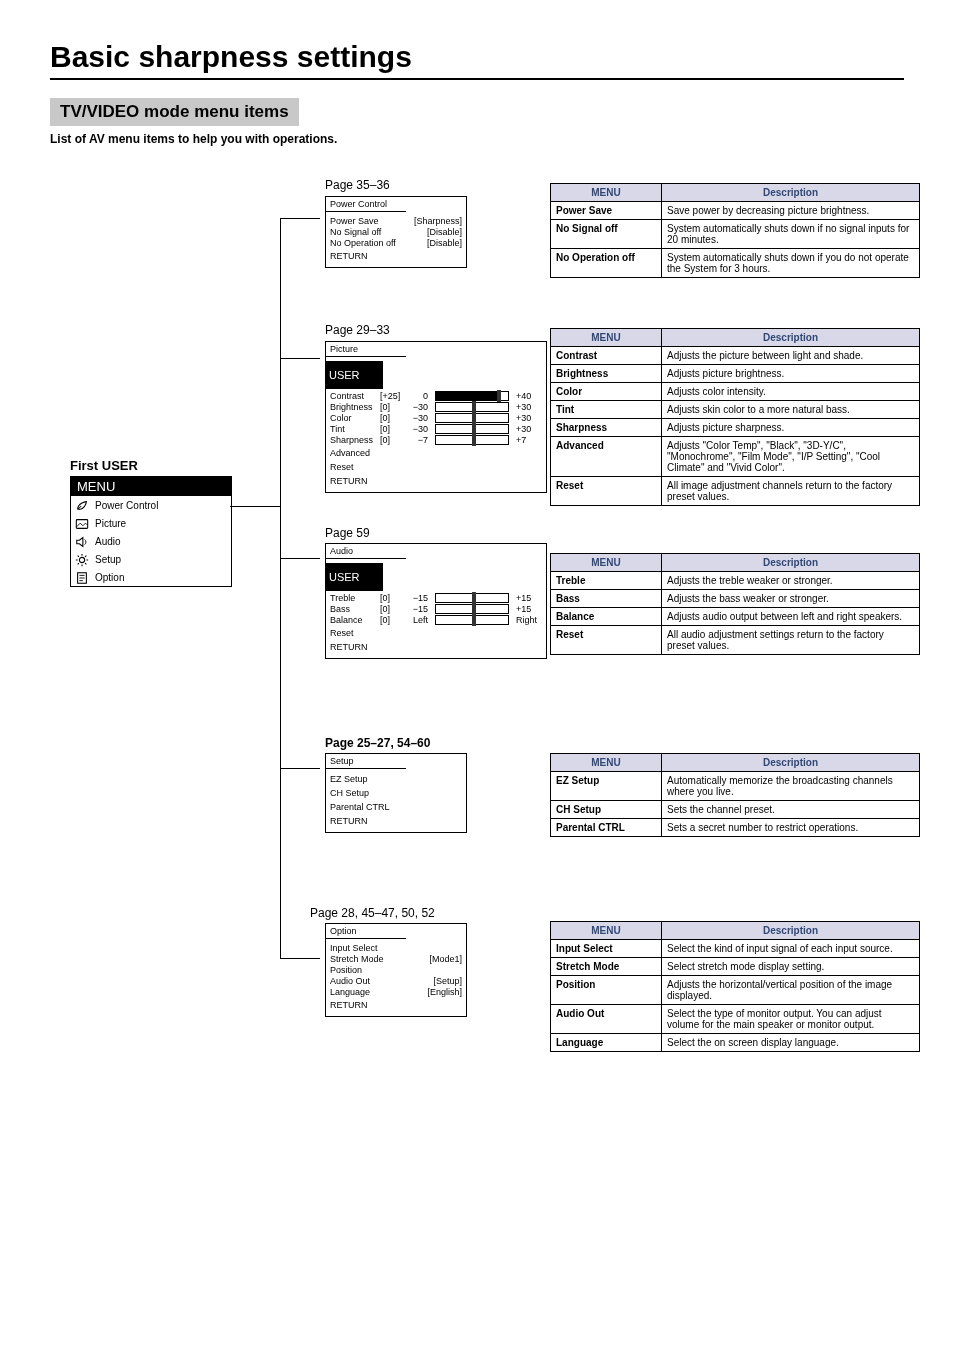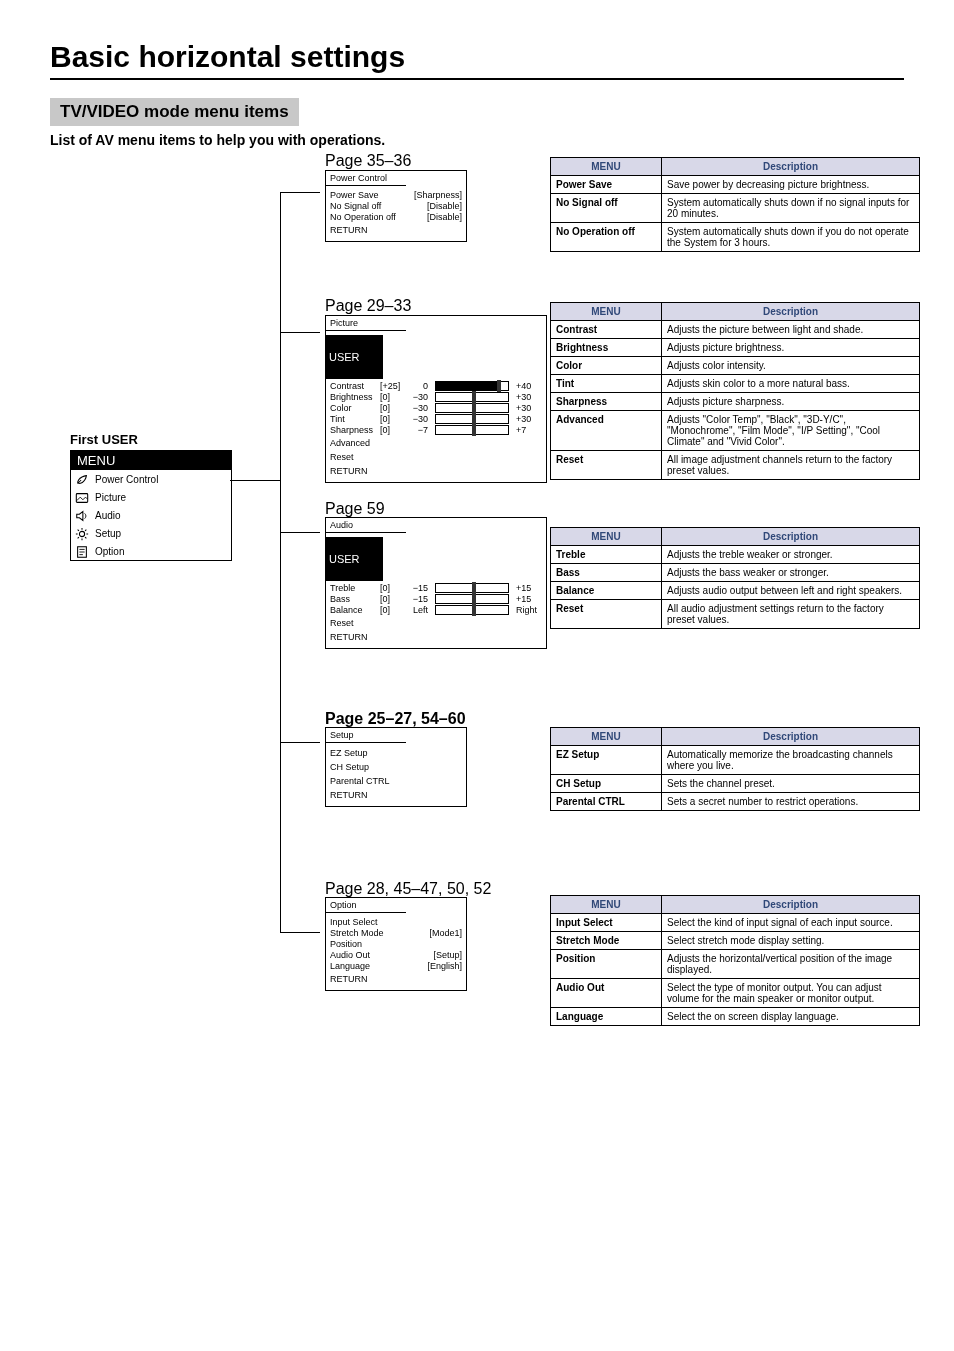--- a/index.html
+++ b/index.html
@@ -19,23 +19,23 @@
   hr.thick { border: none; border-top: 2px solid #000; margin: 0 0 18px 0; }
   .section-bar {
     background: #c8c8c8;
     font-size: 17px;
     font-weight: bold;
     padding: 4px 10px;
     display: inline-block;
     margin-bottom: 6px;
   }
   .subtitle {
-    font-size: 14px;
+    font-size: 12px;
     font-weight: bold;
-    margin-bottom: 4px;
+    margin-bottom: 32px;
   }
   .layout {
     position: relative;
     height: 1000px;
   }
   
   .first-menu-label {
     position: absolute; left: 20px; top: 280px;
     font-size: 13px; font-weight: bold;
   }
@@ -71,36 +71,36 @@
     padding: 2px 4px;
     width: 80px;
     box-sizing: border-box;
   }
   .osd .body { padding: 3px 4px 4px 4px; }
   .osd .row { display: flex; justify-content: space-between; align-items: center; margin: 1px 0; gap: 4px; }
   .osd .row .label { flex: 0 0 auto; }
   .osd .row .val { flex: 0 0 auto; color:#000; }
   .osd .sub { padding: 2px 0; }
   .osd .userbar {
-    background:#000; color:#fff; font-size:11px; padding:16px 4px; margin:1px 0 2px 0; width:50px;
+    background:#000; color:#fff; font-size:11px; padding:8px 4px; margin:1px 0 2px 0; width:50px;
     position: relative; left:-5px;
   }
   .slider {
     flex: 1 1 auto; height: 8px; border: 1px solid #000; position: relative; background:#fff;
     margin: 0 3px;
   }
   .slider .knob {
     position:absolute; top:-2px; width:4px; height:12px; background:#333;
   }
   .slider.dark { background: linear-gradient(to right, #000 0%, #000 var(--f,50%), #fff var(--f,50%), #fff 100%); }
   .osd.narrow { width: 140px; }
 
   .page-label {
     position: absolute;
-    font-size: 16px;
+    font-size: 12px;
   }
 
   
   .desc-table {
     position: absolute;
     border-collapse: collapse;
     width: 370px;
     font-size: 10px;
   }
   .desc-table th, .desc-table td {
@@ -124,21 +124,21 @@
     position: absolute; left: 0; bottom: -90px;
     font-size: 10px; display:flex; align-items:center; gap:4px;
   }
   .footer .circ { border:1px solid #000; border-radius:50%; width:14px; height:14px; display:inline-flex; align-items:center; justify-content:center; font-size:8px; }
 </style>
 </head>
 <body>
 
 
 
-<h1 class="main-title">Basic horizontal settings</h1>
+<h1 class="main-title">Basic sharpness settings</h1>
 <hr class="thick">
 <div class="section-bar">TV/VIDEO mode menu items</div>
 <div class="subtitle">List of AV menu items to help you with operations.</div>
 
 <div class="layout">
 
   <div class="first-menu-label">First USER</div>
   <div class="first-menu">
     <div class="header">MENU</div>
     <div class="item">
@@ -182,21 +182,21 @@
   <div class="connector" style="left:230px; top:40px; width:40px;"></div>
   <div class="connector" style="left:230px; top:180px; width:40px;"></div>
   <div class="connector" style="left:230px; top:380px; width:40px;"></div>
   <div class="connector" style="left:230px; top:590px; width:40px;"></div>
   <div class="connector" style="left:230px; top:780px; width:40px;"></div>
 
   <div class="page-label" style="left:275px; top:0px;">Page 35–36</div>
   <div class="page-label" style="left:275px; top:145px;">Page 29–33</div>
   <div class="page-label" style="left:275px; top:348px;">Page 59</div>
   <div class="page-label" style="left:275px; top:558px;font-weight:bold;">Page 25–27, 54–60</div>
-  <div class="page-label" style="left:275px; top:728px;">Page 28, 45–47, 50, 52</div>
+  <div class="page-label" style="left:260px; top:728px;">Page 28, 45–47, 50, 52</div>
 
   <div class="osd narrow" style="left:275px; top:18px;">
     <div class="tab">Power Control</div>
     <div class="body">
       <div class="row">
           <span class="label">Power Save</span>
           <span class="val">[Sharpness]</span>
         </div>
       <div class="row">
           <span class="label">No Signal off</span>

